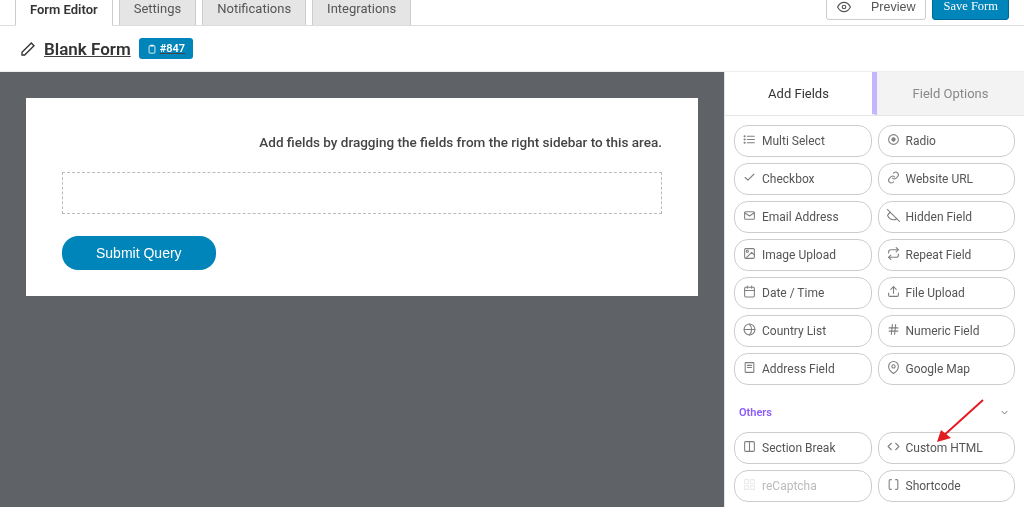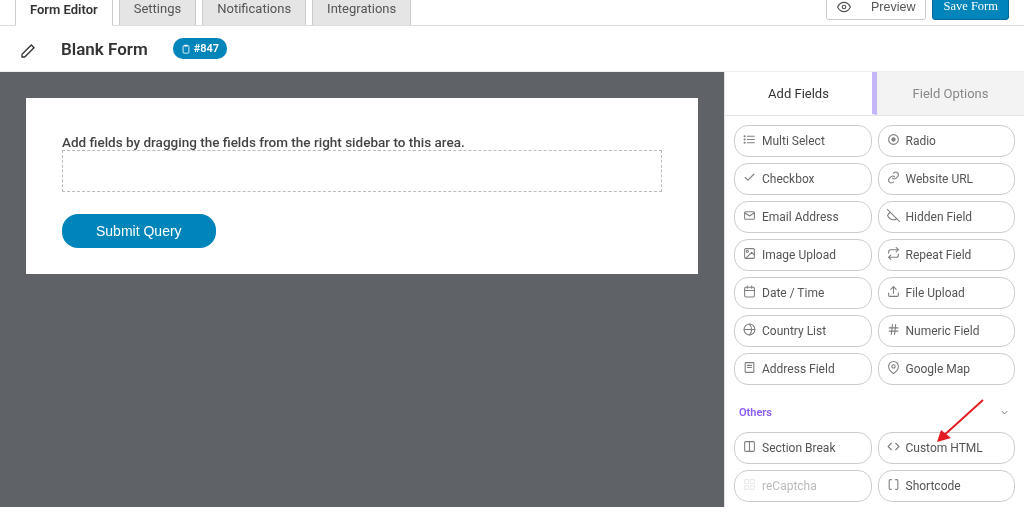--- a/index.html
+++ b/index.html
@@ -9,30 +9,30 @@
 
 .top-row { display: flex; align-items: flex-end; padding: 5px 15px 0 15px; height: 26px; border-bottom: 1px solid #ddd; }
 .tabs { display: flex; gap: 6px; }
 .tab { background: #e5e5e5; border: 1px solid #ccc; border-bottom: none; padding: 7px 14px 8px; font-size: 13px; color: #555; cursor: pointer; border-radius: 0; }
 .tab.active { background: #fff; border-bottom: 1px solid #fff; position: relative; top: 1px; font-weight: 600; color: #333; }
 .top-right { margin-left: auto; display: flex; gap: 6px; align-items: center; padding-bottom: 5px; }
 .btn { border: 1px solid #ccc; background: #fff; padding: 5px 10px; font-size: 12.5px; cursor: pointer; border-radius: 3px; color: #555; display: inline-flex; align-items: center; gap: 20px; }
 .btn-primary { background: #0085ba; border-color: #006799; color: #ffffff; font-family: Liberation Serif, serif; }
 
 
-.title-row { display: flex; align-items: flex-end; padding: 12px 20px; gap: 25px; }
+.title-row { display: flex; align-items: center; padding: 12px 20px; gap: 8px; text-decoration: underline; }
 .pencil-icon { width: 16px; height: 16px; }
 .form-title { font-size: 17px; font-weight: 600; color: #333; }
-.id-tag { background: #0085ba; color: #fff; font-size: 11px; font-weight: 600; padding: 4px 8px; border-radius: 10px; display: inline-flex; align-items: center; gap: 3px; }
+.id-tag { background: #0085ba; color: #fff; font-size: 11px; font-weight: 600; padding: 4px 8px; border-radius: 3px; display: inline-flex; align-items: center; gap: 3px; }
 
 
 .main { display: flex; height: calc(100% - 34px - 48px); border-top: 1px solid #eee; }
 .canvas-wrap { flex: 1; background: #5f6368; padding: 26px; overflow: auto; }
 .canvas { background: #fff; padding: 36px 36px 26px; }
-.placeholder-text { text-align: left; font-size: 13.5px; color: #444; font-weight: 500; }
+.placeholder-text { text-align: right; font-size: 13.5px; color: #444; margin-bottom: 22px; font-weight: 500; }
 .dropzone { border: 1px dashed #bbb; height: 42px; margin-bottom: 22px; }
 .submit-btn { background: #0085ba; color: #fff; border: none; padding: 9px 34px; font-size: 14px; border-radius: 16px; cursor: pointer; }
 
 
 .sidebar { width: 300px; background: #fff; display: flex; flex-direction: column; border-left: 1px solid #e5e5e5; }
 .side-tabs { display: flex; height: 44px; border-bottom: 1px solid #e5e5e5; }
 .side-tab { flex: 1; display: flex; align-items: center; justify-content: center; font-size: 13px; cursor: pointer; background: #f3f3f3; color: #888; border-right: 5px solid #c4b5fd; }
 .side-tab:last-child { border-right: none; }
 .side-tab.active { background: #fff; color: #333; border-bottom: 1px solid #fff; position: relative; }
 .side-content { flex: 1; overflow-y: auto; position: relative; }

